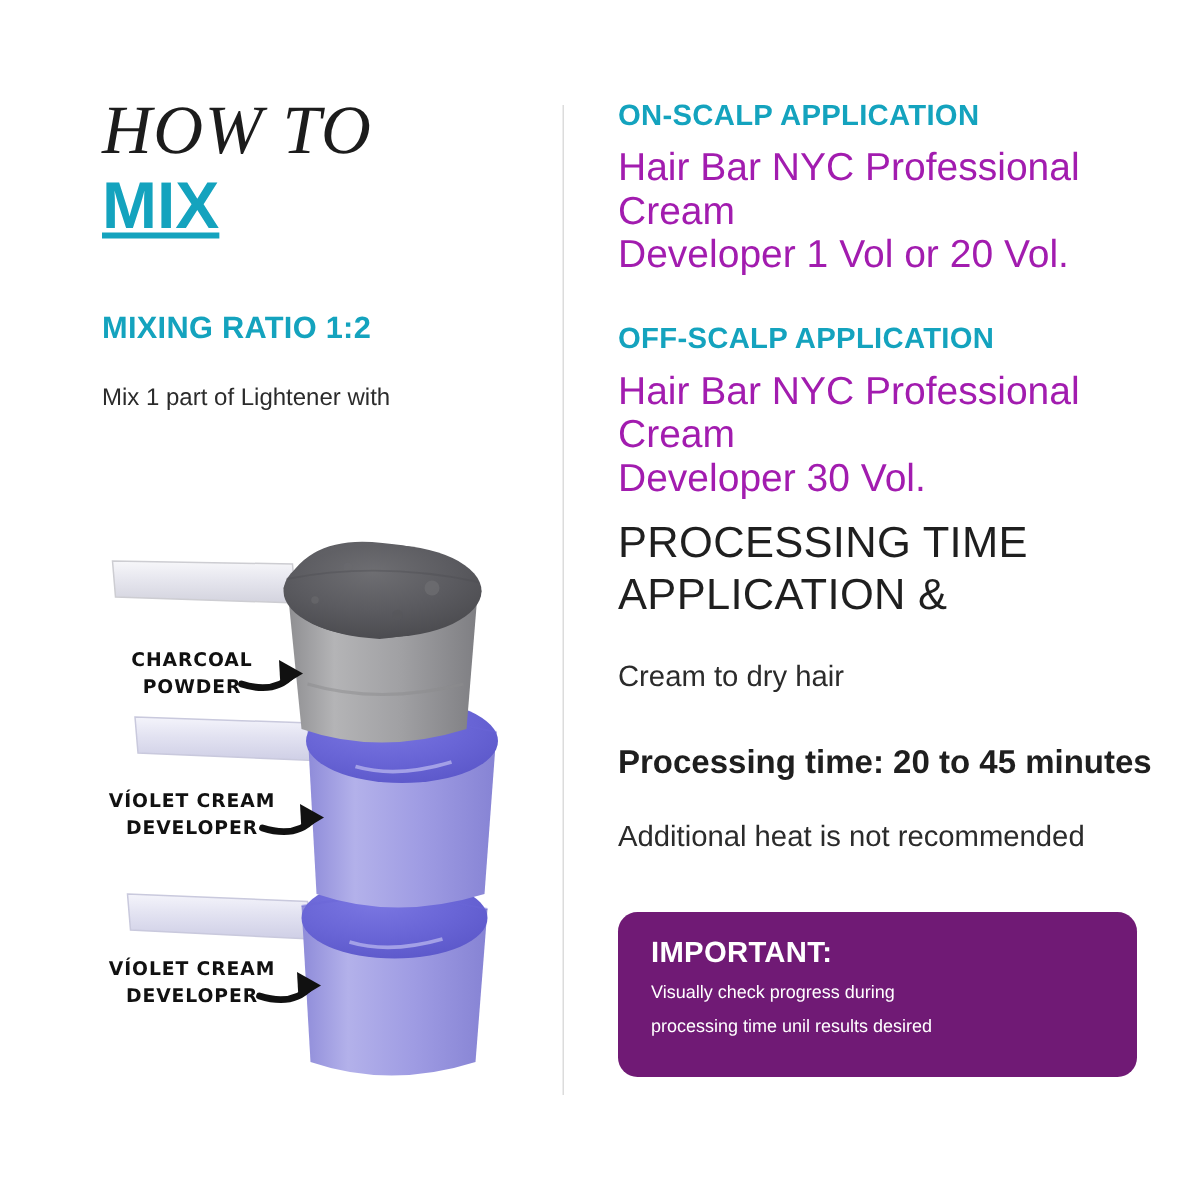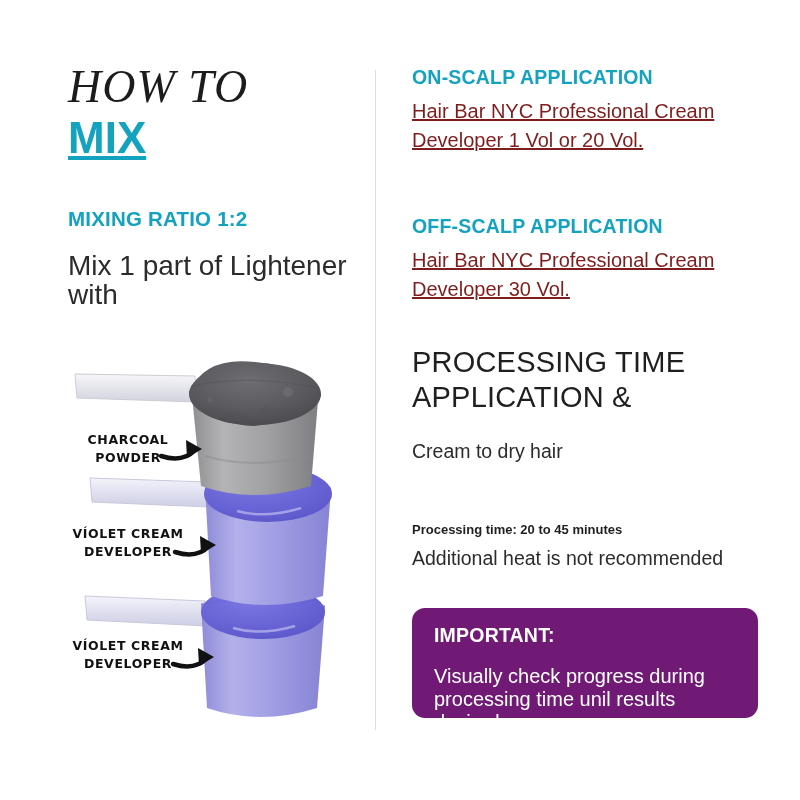--- a/index.html
+++ b/index.html
@@ -69,21 +69,21 @@
     color: #14A3BE;
   }
 
   .mixing-ratio-body {
     position: absolute;
     left: 68px;
     top: 251px;
     width: 300px;
     font-family: "Liberation Sans", sans-serif;
     font-weight: 400;
-    font-size: 28px;
+    font-size: 16px;
     line-height: 29px;
     color: #2b2b2b;
   }
 
   
   .illustration {
     position: absolute;
     left: 55px;
     top: 360px;
     width: 320px;
@@ -104,25 +104,24 @@
     font-family: "Liberation Sans", sans-serif;
     font-weight: 700;
     font-size: 19.5px;
     letter-spacing: 0.2px;
     color: #14A3BE;
   }
 
   .sec-body {
     font-family: "Liberation Sans", sans-serif;
     font-weight: 400;
-    font-size: 20px;
+    font-size: 26px;
     line-height: 29px;
-    color: #7f1d1d;
+    color: #a21caf;
     margin-top: 8px;
-    text-decoration: underline;
   }
 
   .block-onscalp  { position: absolute; left: 412px; top: 66px;  width: 350px; }
   .block-offscalp { position: absolute; left: 412px; top: 200px; width: 350px; margin-top: 15px; }
 
   .big-head {
     position: absolute;
     left: 412px;
     top: 345px;
     width: 350px;
@@ -142,23 +141,22 @@
     font-size: 19.5px;
     color: #2b2b2b;
   }
 
   .line-processing {
     position: absolute;
     left: 412px;
     top: 495px;
     font-family: "Liberation Sans", sans-serif;
     font-weight: 700;
-    font-size: 13px;
+    font-size: 22px;
     color: #1f1f1f;
-    margin-top: 27px;
   }
 
   .line-heat {
     position: absolute;
     left: 412px;
     top: 547px;
     font-family: "Liberation Sans", sans-serif;
     font-size: 19.5px;
     color: #2b2b2b;
   }
@@ -179,24 +177,24 @@
     font-family: "Liberation Sans", sans-serif;
     font-weight: 700;
     font-size: 19.5px;
     color: #ffffff;
     letter-spacing: 0.2px;
   }
 
   .important-body {
     font-family: "Liberation Sans", sans-serif;
     font-weight: 400;
-    font-size: 20px;
+    font-size: 12px;
     line-height: 23px;
     color: #ffffff;
-    margin-top: 18px;
+    margin-top: 3px;
   }
 </style>
 </head>
 <body>
 
 <div id="page">
 
   <div class="divider"></div>
 
   <div class="left-col">

